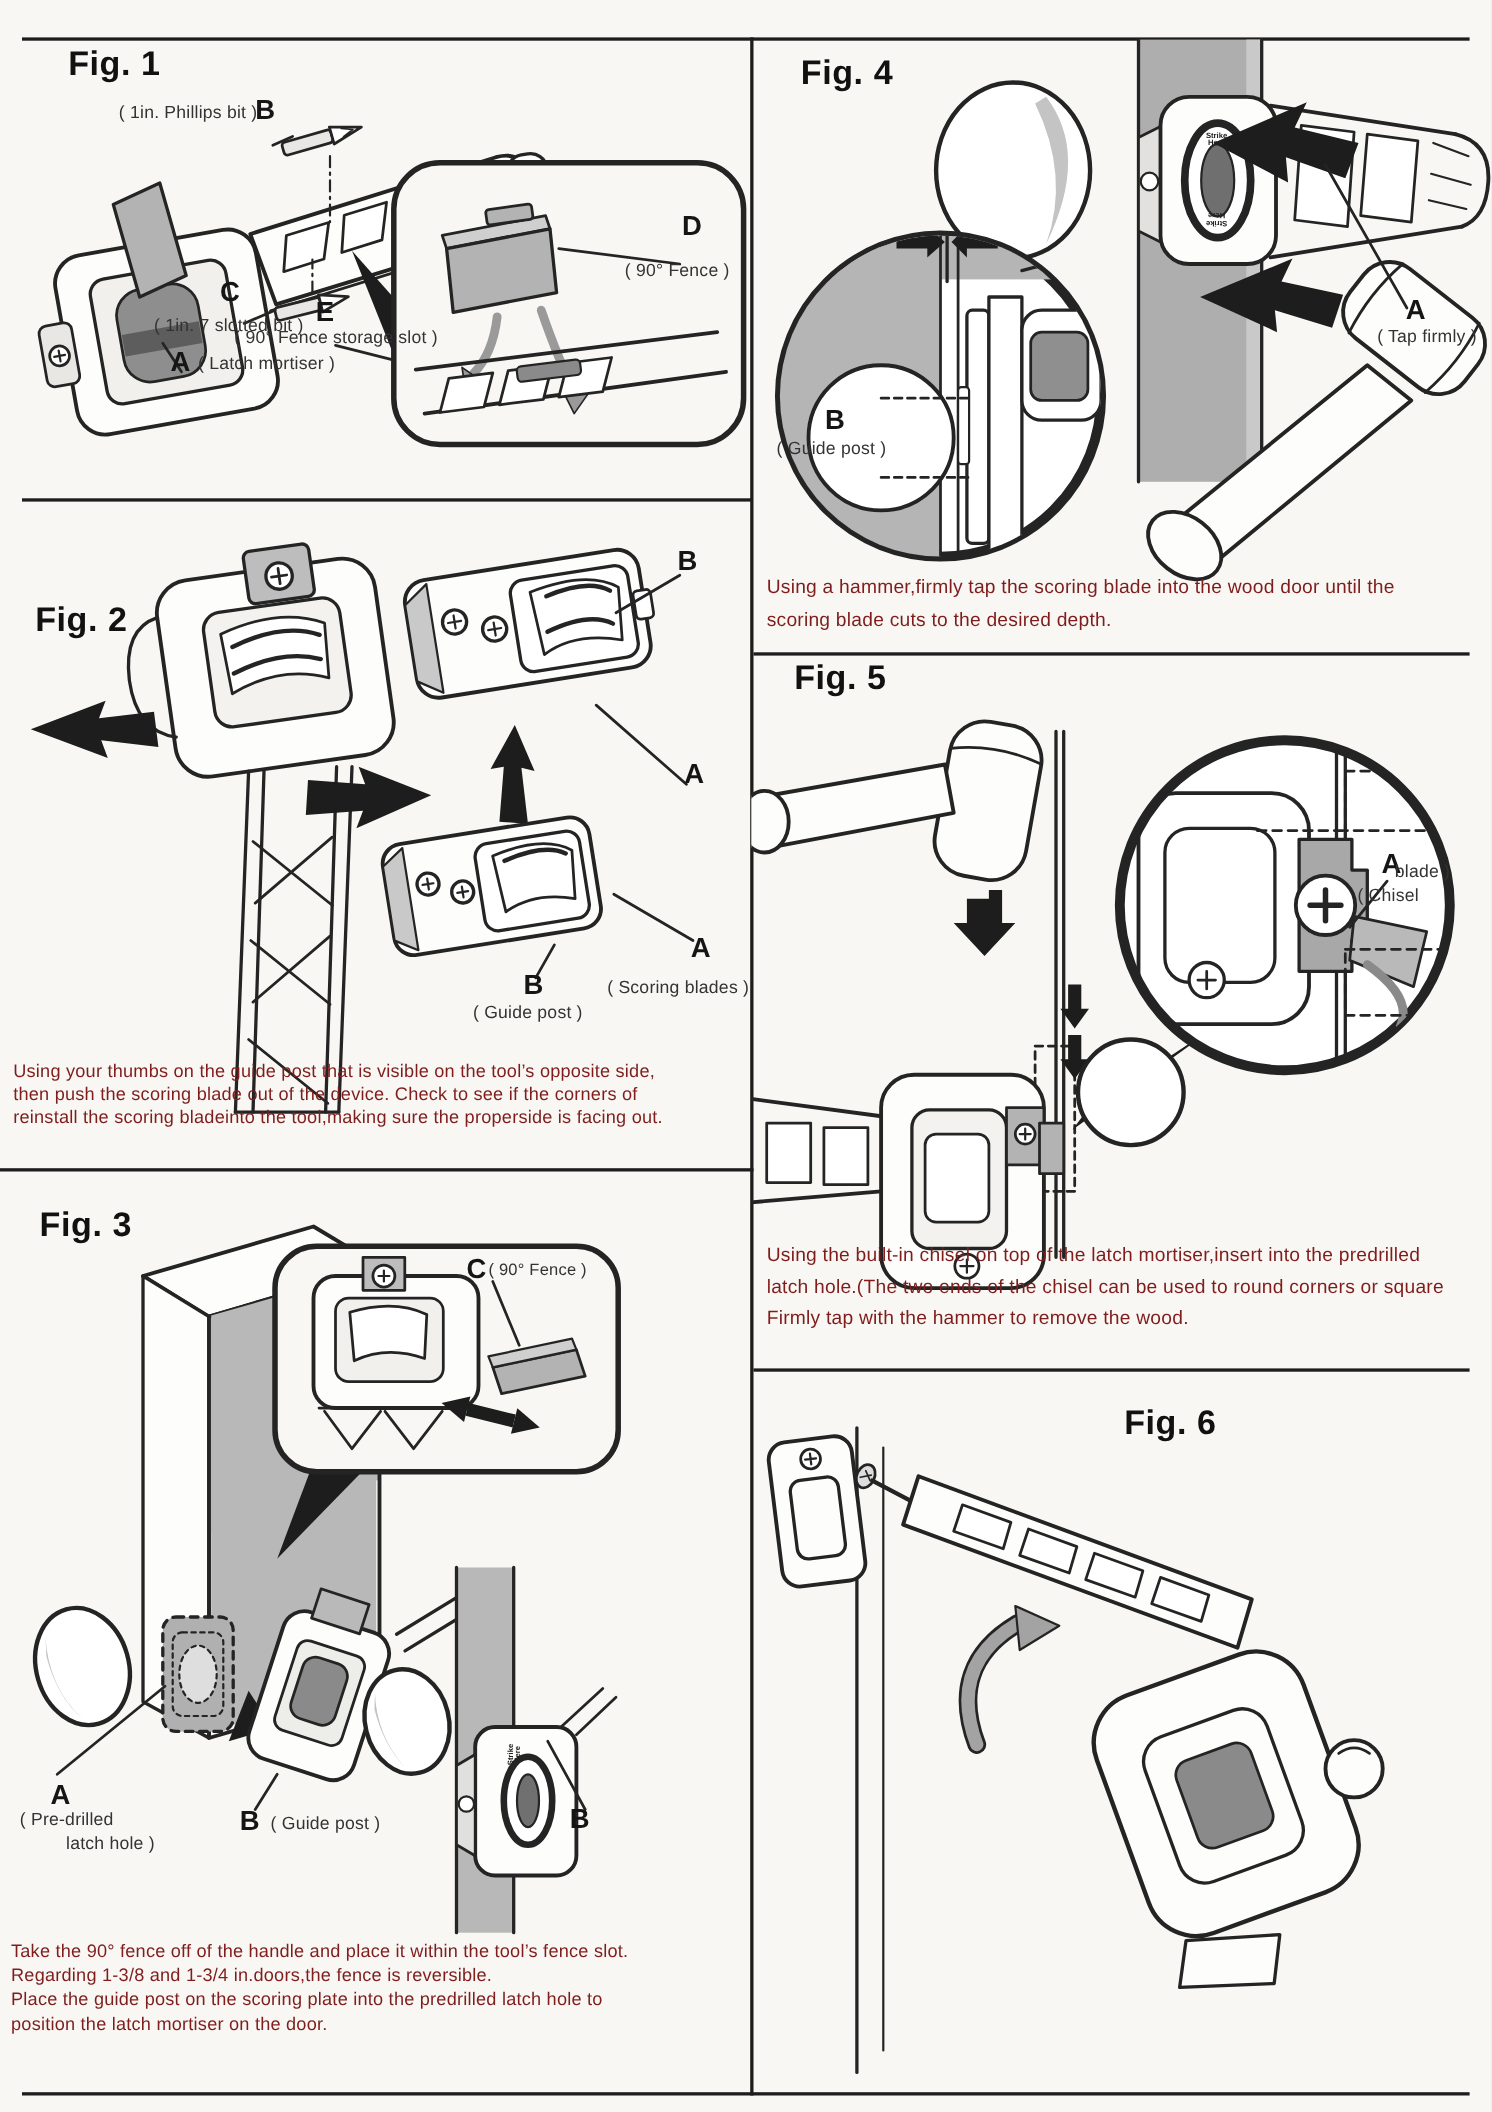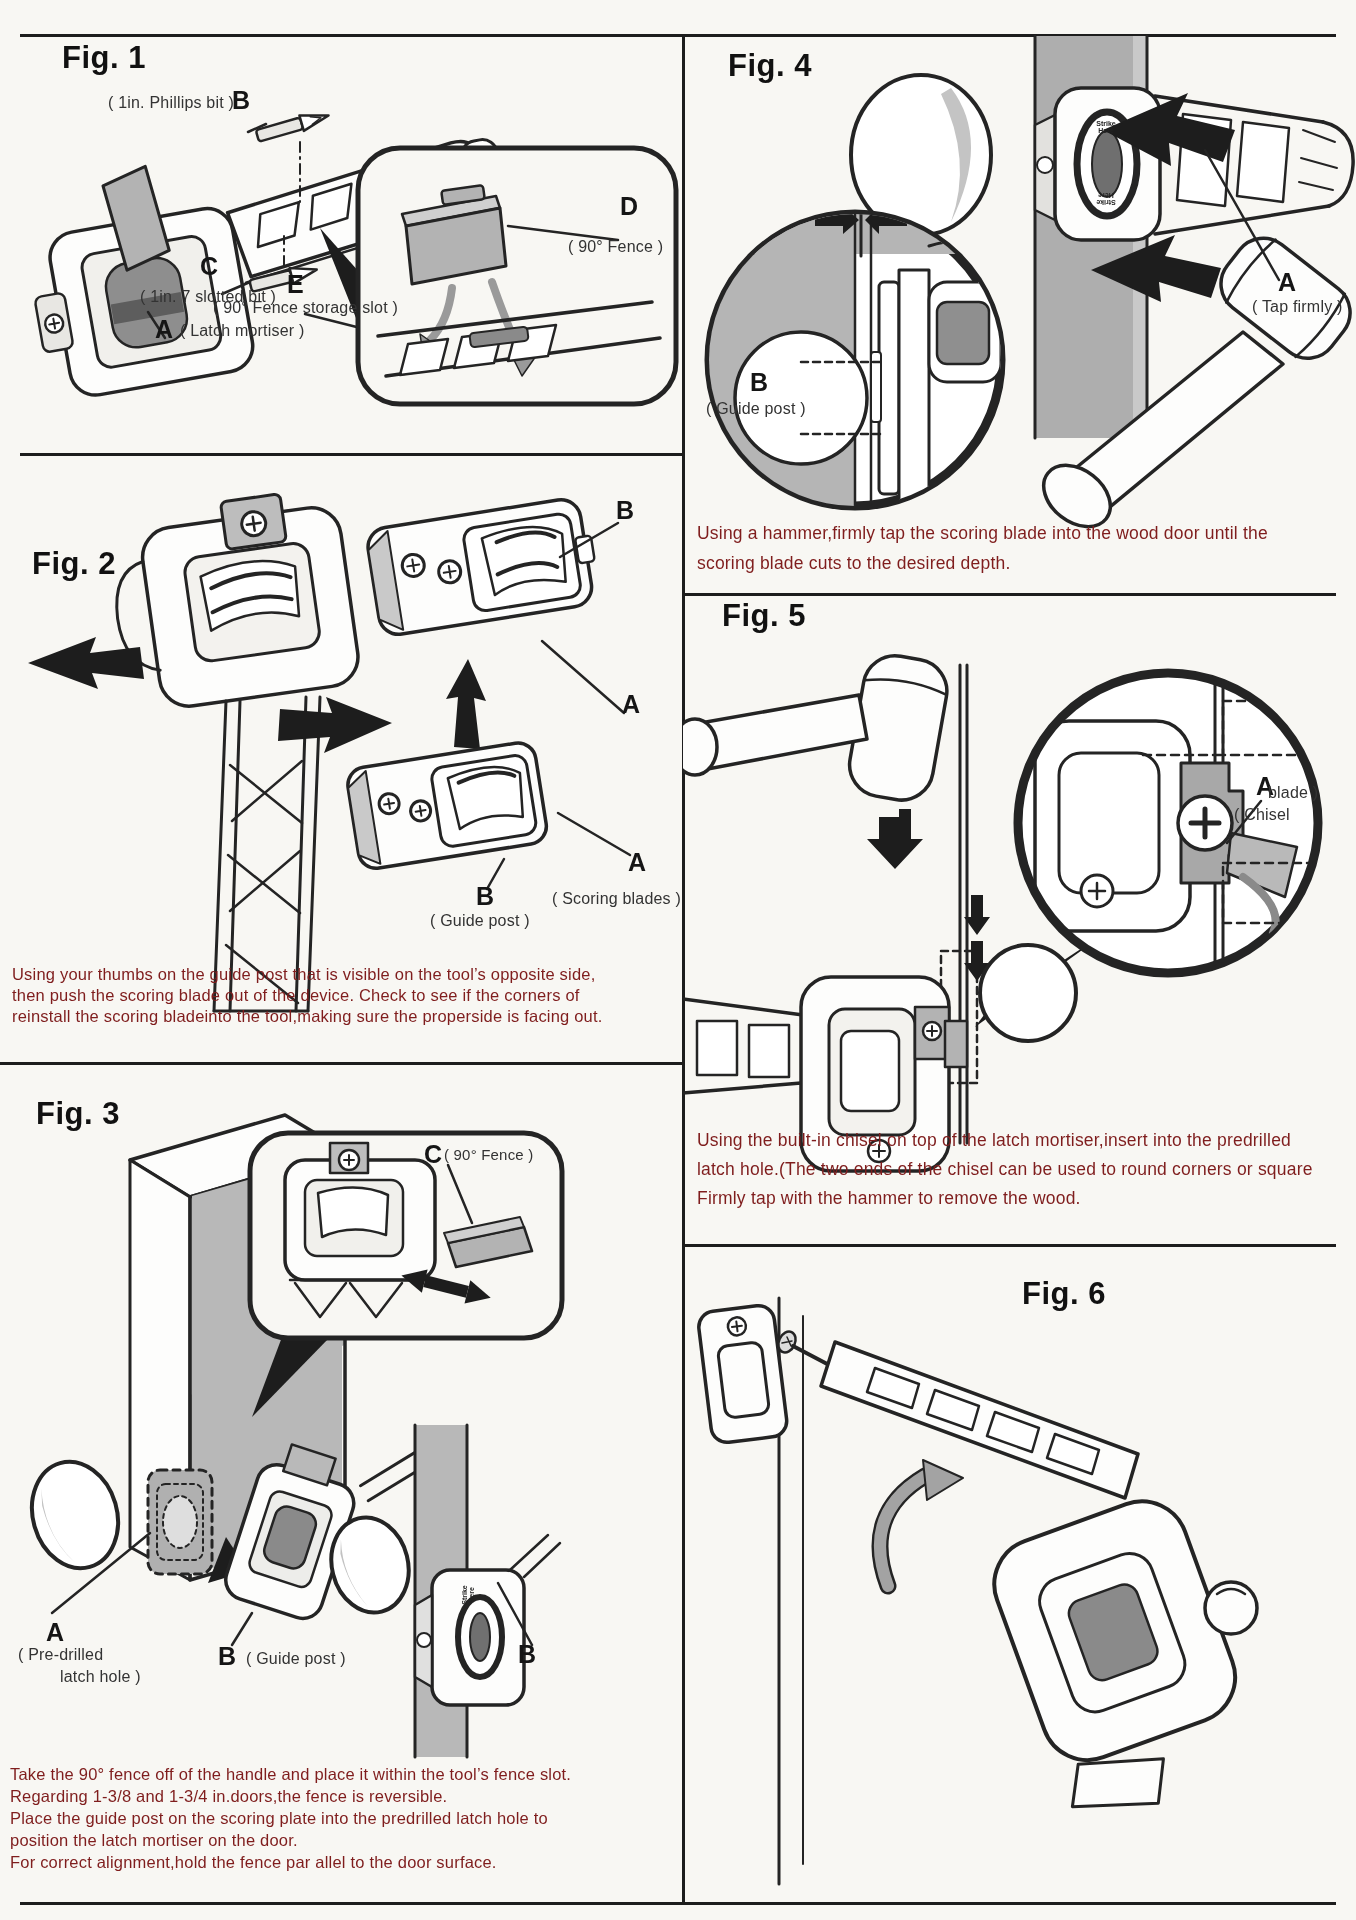--- a/index.html
+++ b/index.html
@@ -255,21 +255,20 @@
   <span class="cap" style="left:60px;top:1668px;">latch hole )</span>
   <span class="lbl" style="left:218px;top:1642px;">B</span>
   <span class="cap" style="left:246px;top:1650px;">( Guide post )</span>
   <span class="lbl" style="left:518px;top:1640px;">B</span>
   <span class="strike" style="left:448px;top:1588px;transform:rotate(-90deg);"><span>Strike</span><br><span>Here</span></span>
   <div class="para p-f3" style="left:10px;top:1763px;">
     <div>Take the 90° fence off of the handle and place it within the tool’s fence slot.</div>
     <div>Regarding 1-3/8 and 1-3/4 in.doors,the fence is reversible.</div>
     <div>Place the guide post on the scoring plate into the predrilled latch hole to</div>
     <div>position the latch mortiser on the door.</div>
-    <div>For correct alignment,hold the fence par allel to the door surface.</div>
   </div>
 
   <div class="fig-title" style="left:728px;top:48px;">Fig. 4</div>
   <svg style="left:683px;top:30px;" width="673" height="560" viewBox="0 0 673 560">
     <defs>
         <clipPath id="c4">
           <circle cx="172" cy="330" r="146"></circle>
         </clipPath>
       </defs>
     <g class="art" fill="none" stroke-width="3">

